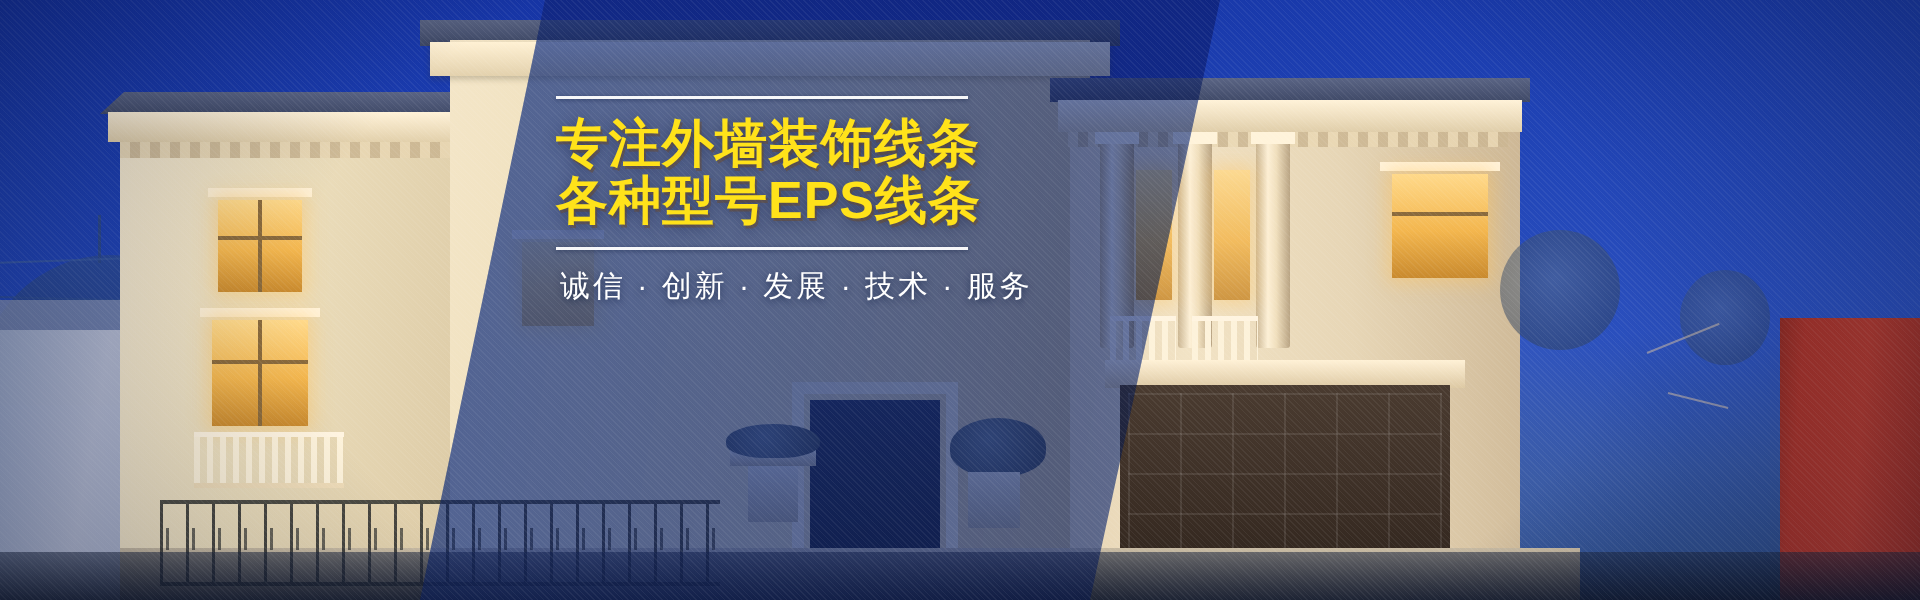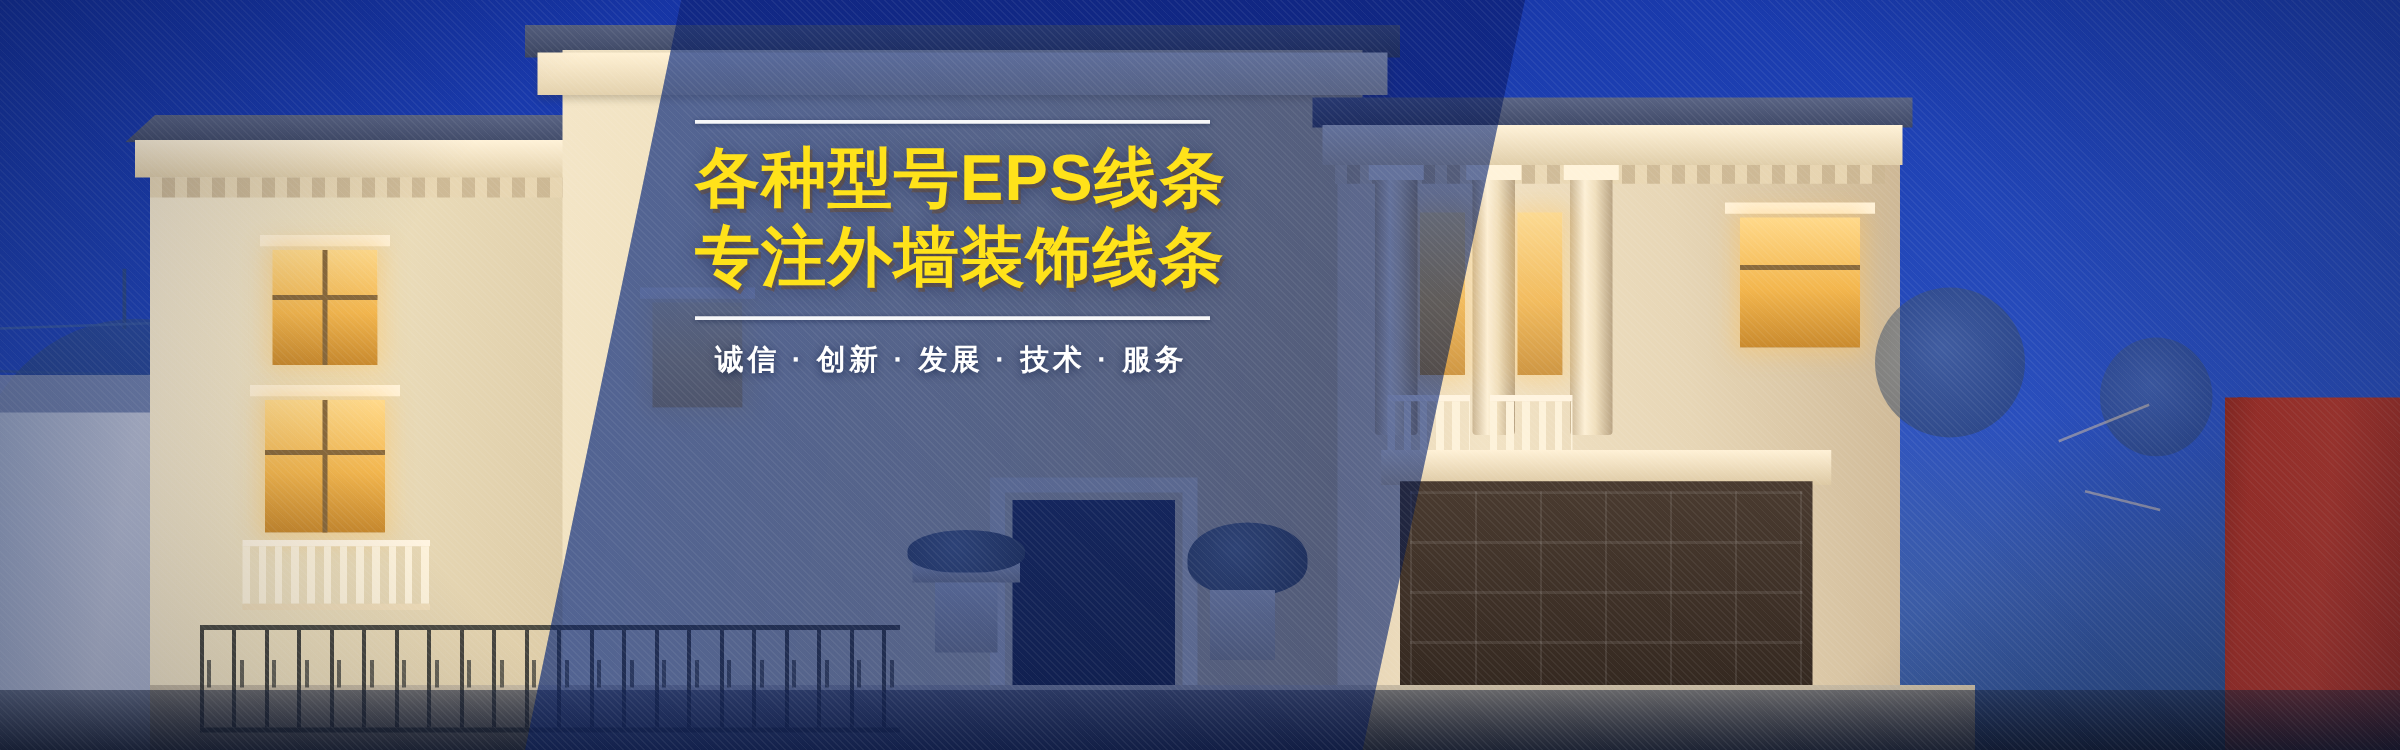--- a/index.html
+++ b/index.html
@@ -200,22 +200,22 @@
 
   .headline{
     font-size:52px;line-height:1.1;font-weight:700;color:#ffe21a;
     letter-spacing:1px;margin:0 0 6px 0;
     text-shadow:2px 3px 0 rgba(120,70,10,.35), 0 3px 14px rgba(20,30,70,.55);
     white-space:nowrap;
   }
   .headline.two{margin-bottom:0;}
 
   .tagline{
-    font-size:23px;color:#ffffff;letter-spacing:3px;font-weight:700;
-    text-shadow:0 2px 7px rgba(10,24,60,.7);margin:0 0 0 16px;white-space:nowrap;
+    font-size:30px;color:#ffffff;letter-spacing:3px;font-weight:400;
+    text-shadow:0 2px 7px rgba(10,24,60,.7);margin:0 0 0 4px;white-space:nowrap;
   }
 </style>
 </head>
 <body>
 
 <div class="banner">
 
   <div class="photo">
 
     <div class="sky"></div>
@@ -304,19 +304,19 @@
   </div>
 
   <div class="overlay-panel"></div>
   <div class="overlay-panel2"></div>
 
   <div class="hatch"></div>
   <div class="vignette"></div>
 
   <div class="copy">
     <div class="rule"></div>
+    <div class="headline two">专注外墙装饰线条</div>
     <div class="headline">各种型号EPS线条</div>
-    <div class="headline two">专注外墙装饰线条</div>
     <div class="rule lower"></div>
     <div class="tagline">诚信 · 创新 · 发展 · 技术 · 服务</div>
   </div>
 
 </div>
 
 </body></html>

